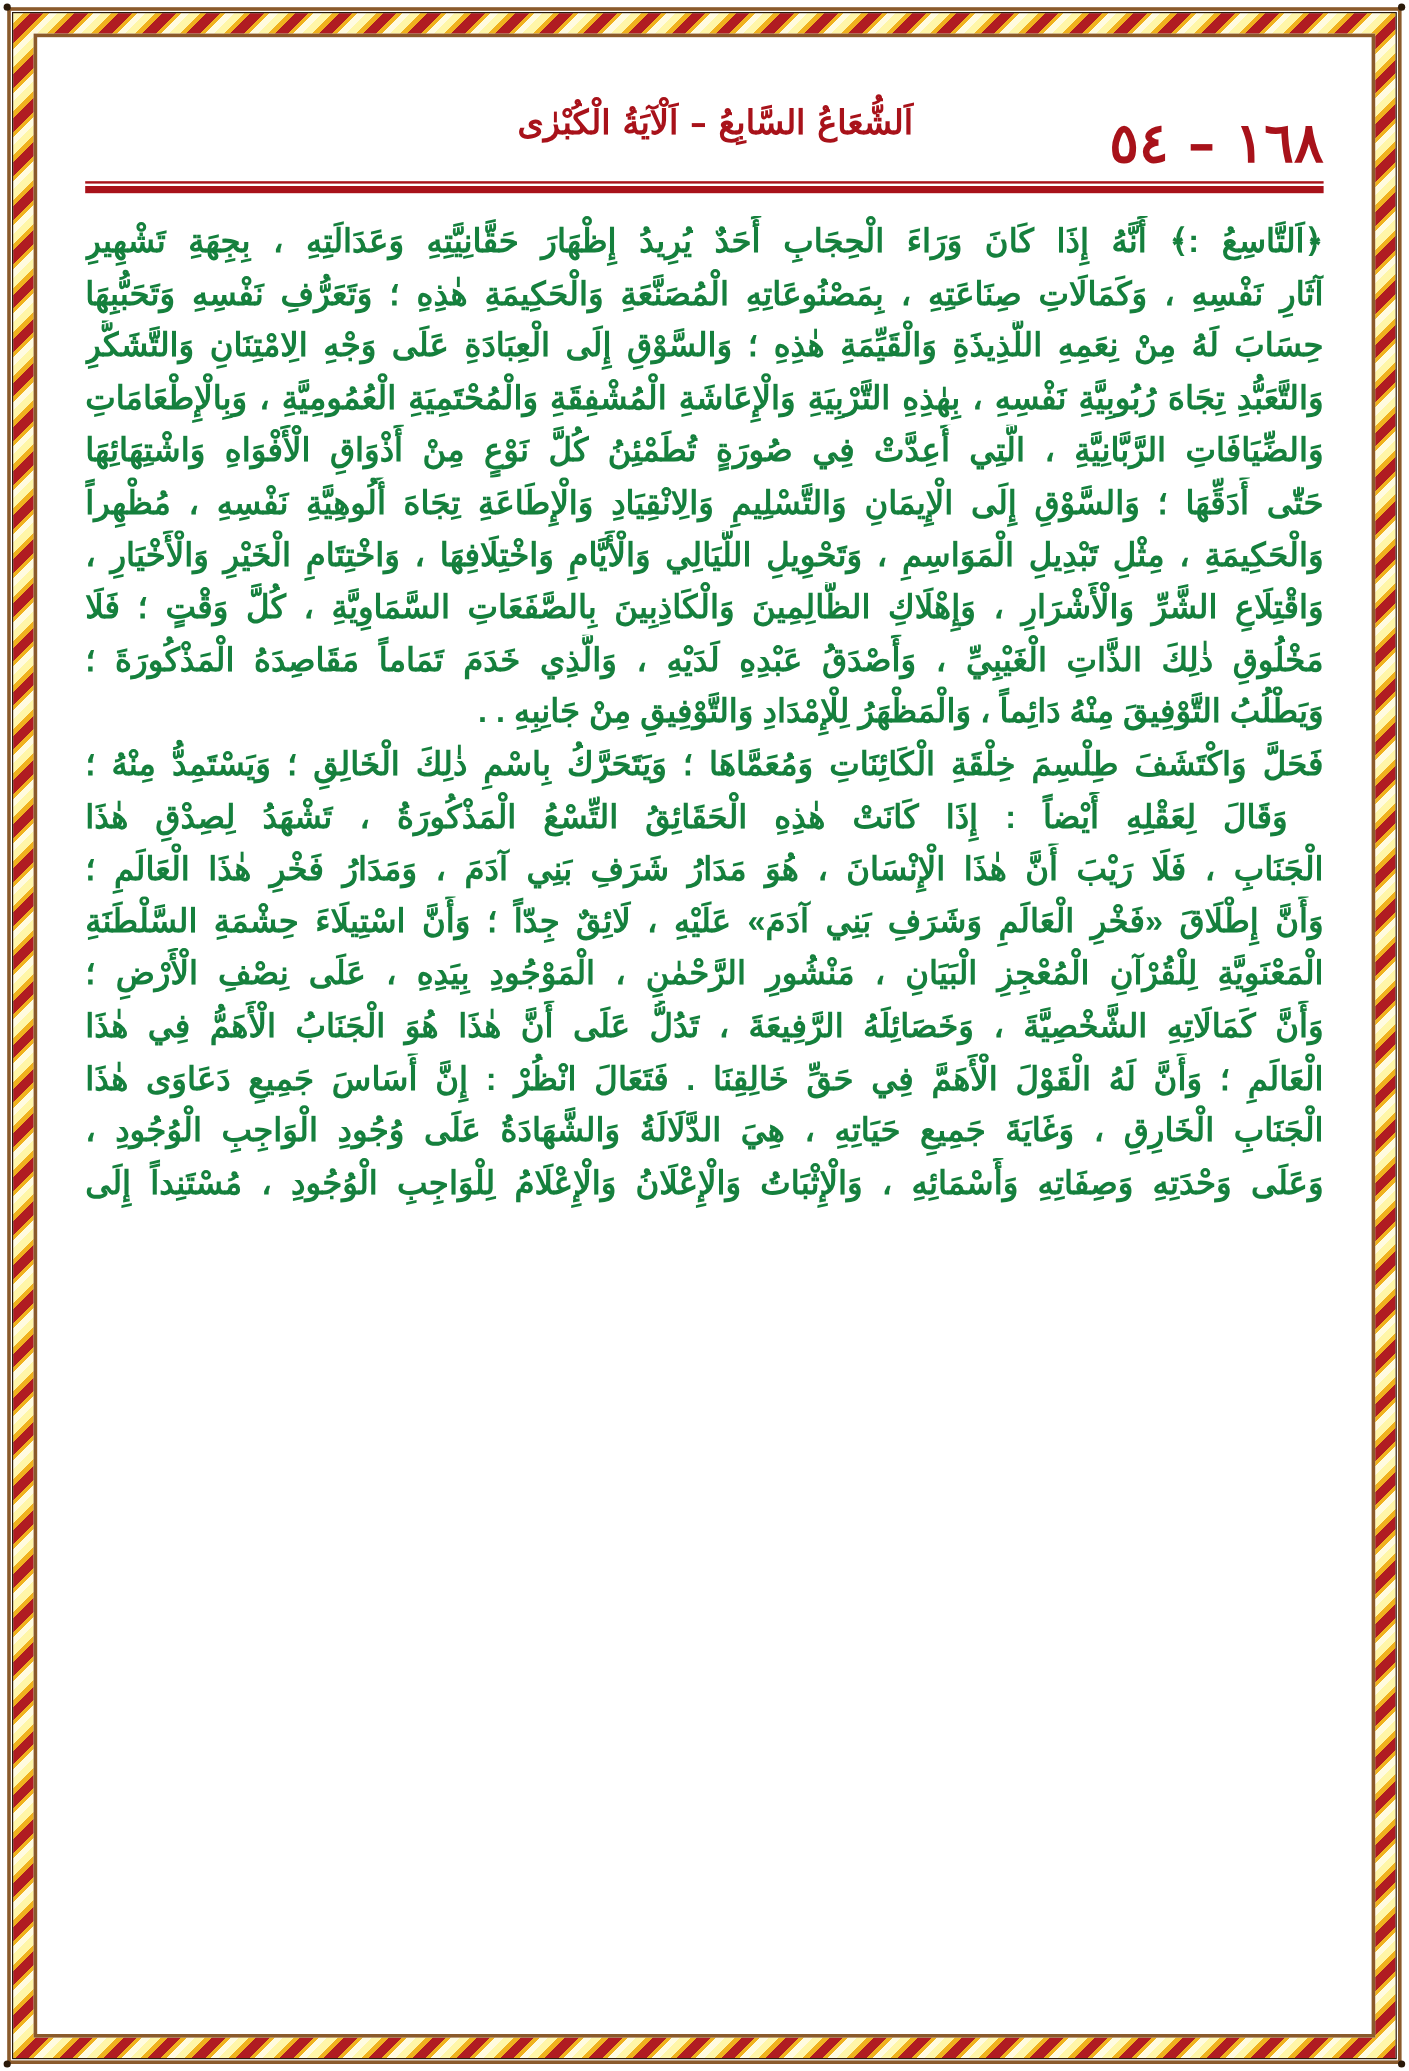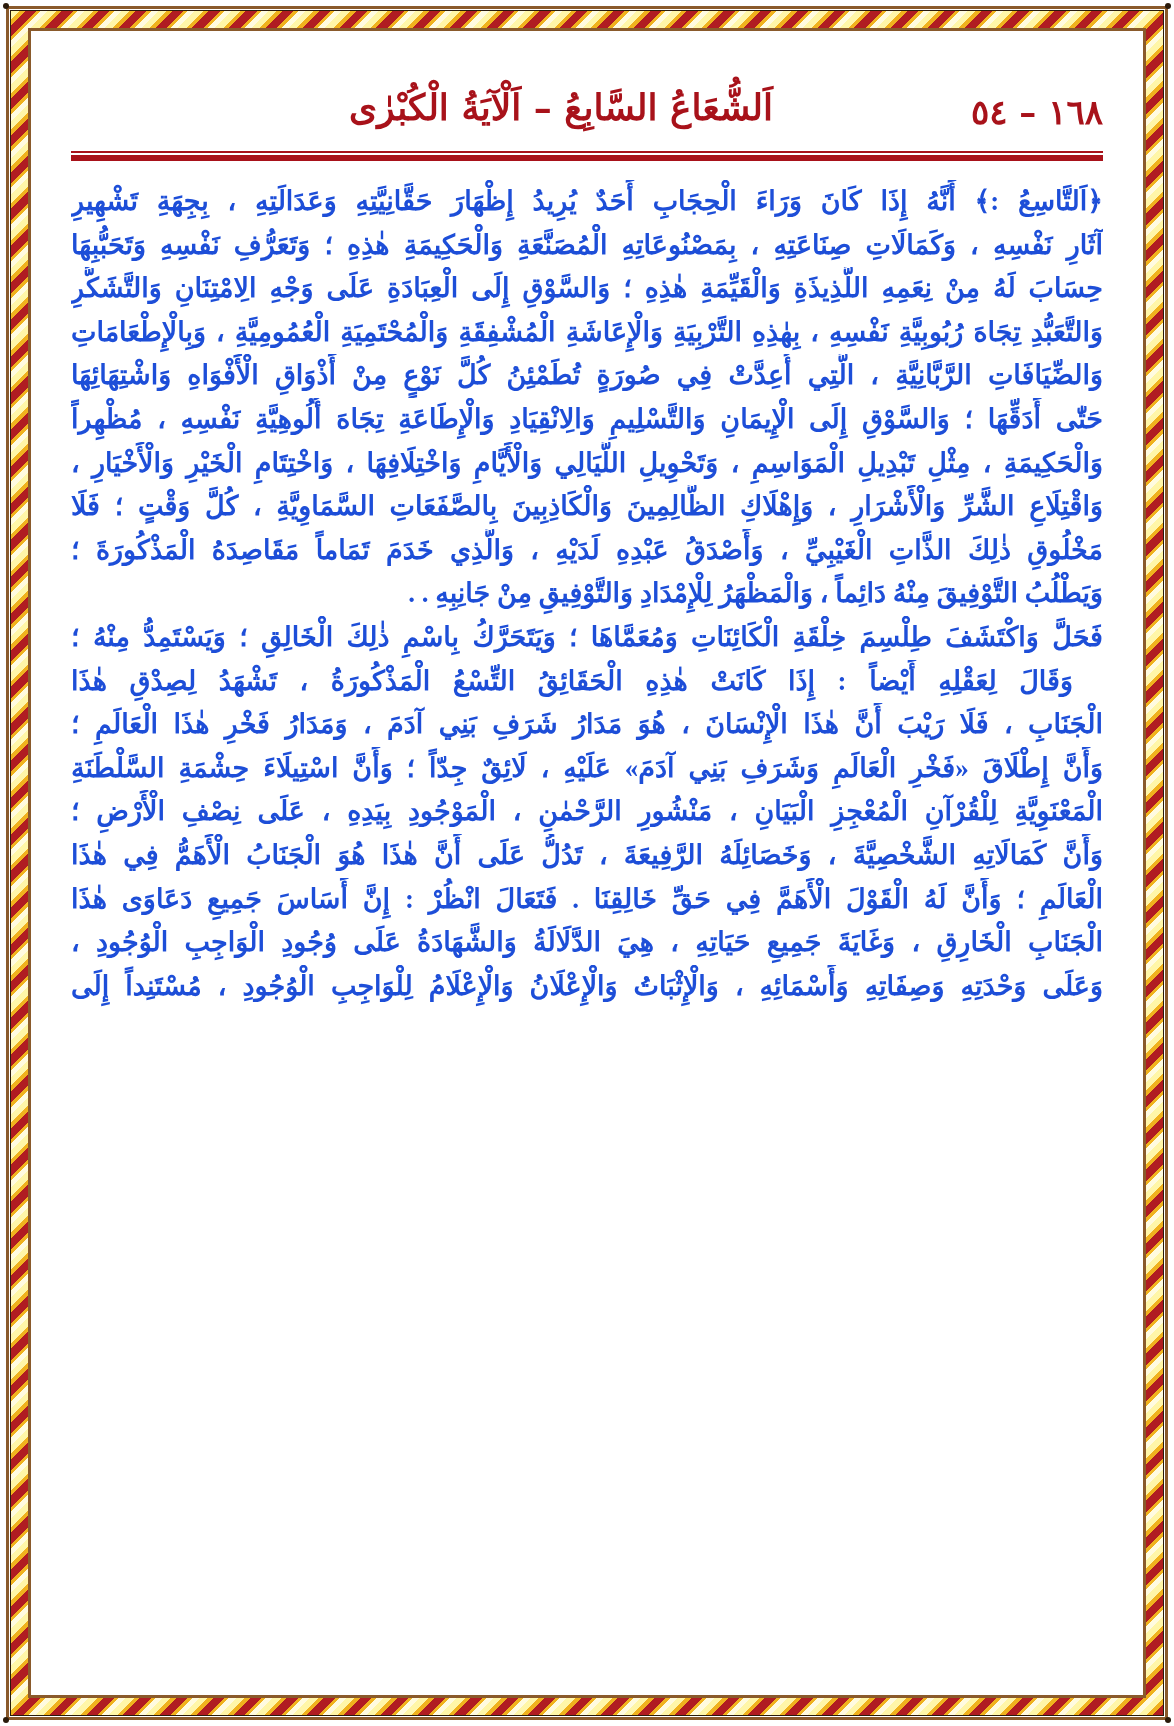--- a/index.html
+++ b/index.html
@@ -34,40 +34,40 @@
 
   
   .header {
     position: absolute; left: 71px; top: 86px; width: 1032px; height: 56px;
     direction: rtl;
     font-family: "DejaVu Serif", serif;
     color: #a8121a;
   }
   .page-num {
     position: absolute; right: 0; top: 6px;
-    font-size: 34px; font-weight: bold; letter-spacing: 2px;
+    font-size: 46px; font-weight: bold; letter-spacing: 2px;
   }
   .running-title {
-    position: absolute; right: 330px; top: 0px;
-    font-size: 36px; font-weight: bold;
+    position: absolute; right: 342px; top: 0px;
+    font-size: 28px; font-weight: bold;
   }
   .rule-thin {
     position: absolute; left: 71px; top: 151px; width: 1032px; height: 2px; background: #a8121a;
   }
   .rule-thick {
     position: absolute; left: 71px; top: 155px; width: 1032px; height: 6px; background: #a8121a;
   }
 
   
   .content {
     position: absolute; left: 71px; top: 180px; width: 1032px;
     direction: rtl; text-align: justify; text-align-last: justify;
-    font-family: Liberation Serif, serif;
+    font-family: Liberation Sans, sans-serif;
     font-size: 27px; font-weight: bold;
-    color: #1d4ed8;
+    color: #15803d;
   }
   .line {
     display: block; height: 43.6px; line-height: 43.6px;
     white-space: nowrap; overflow: hidden;
     text-align: justify; text-align-last: justify;
   }
   .line.last { text-align-last: right; }
   .line.indent { padding-right: 30px; }
 </style>
 </head>

